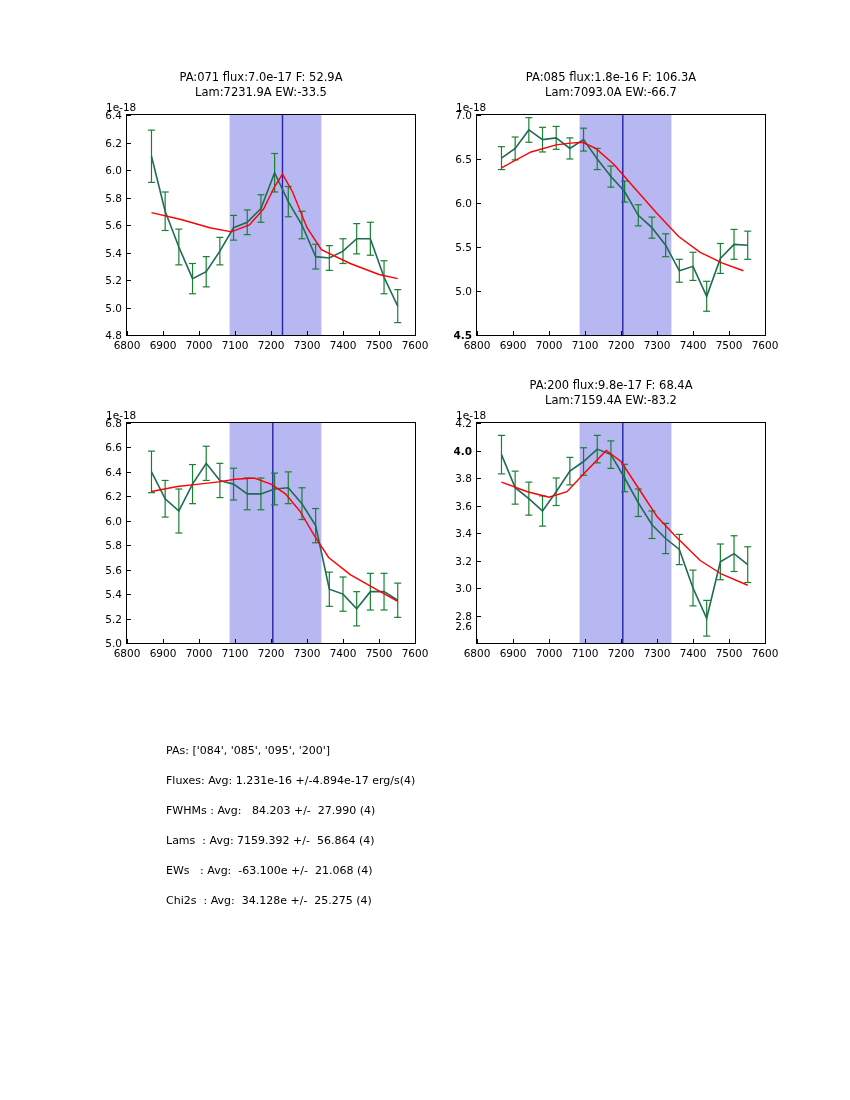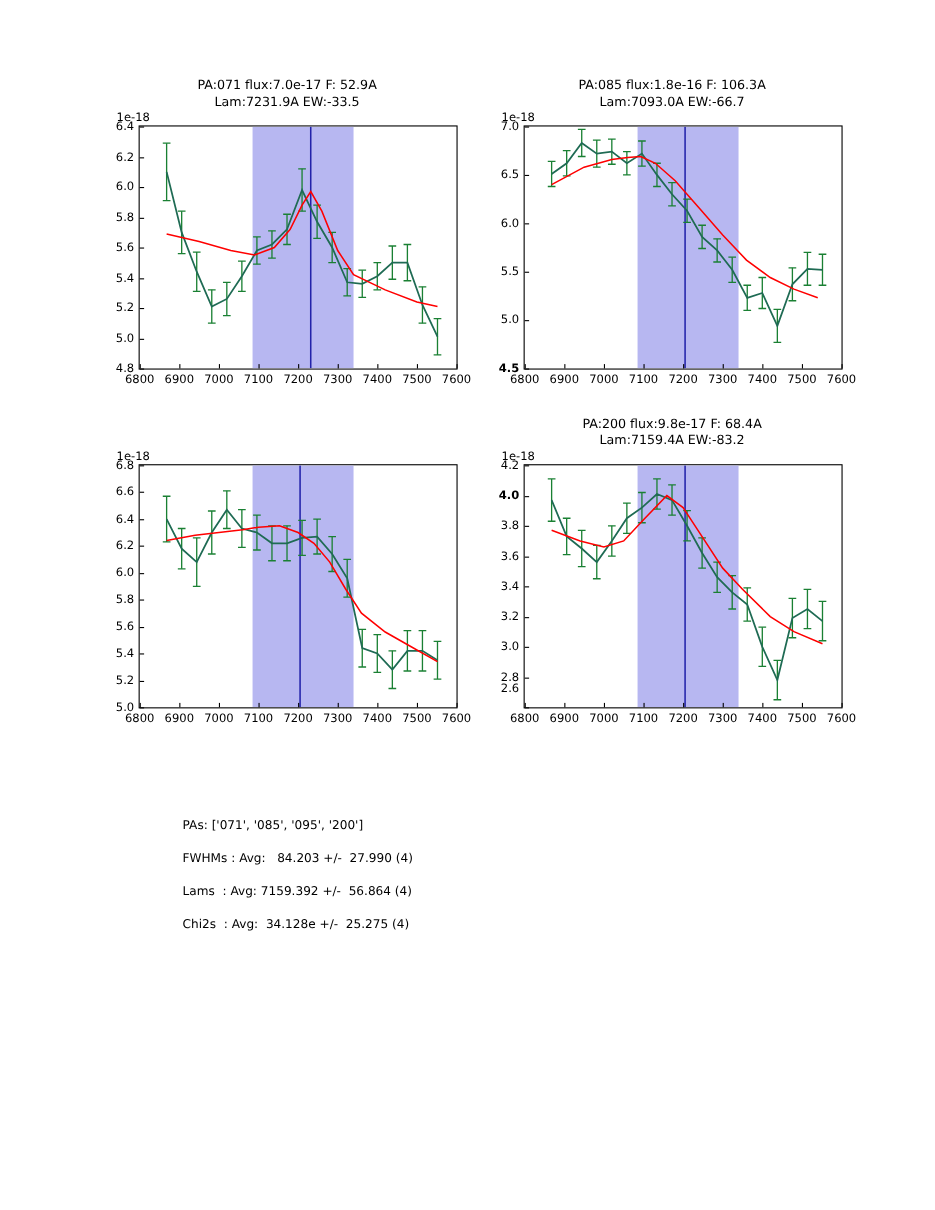--- a/index.html
+++ b/index.html
@@ -514,19 +514,21 @@
         <div class="tick-mark-y" style="top: 100px; left: 21px; width: 4px;"></div>
         <div class="tick-y" style="top: 100px; left: -24px; width: 40px;">3.8</div>
         <div class="tick-mark-y" style="top: 72.5px; left: 21px; width: 4px;"></div>
         <div class="tick-y" style="top: 72.5px; left: -24px; width: 40px; font-weight: bold;">4.0</div>
         <div class="tick-mark-y" style="top: 45px; left: 21px; width: 4px;"></div>
         <div class="tick-y" style="top: 45px; left: -24px; width: 40px;">4.2</div>
       </div>
   </div>
 
   <div class="summary" style="left:166px; top:736px; width:420px;">
-    <div>PAs: ['071', '085', '095', '200']</div>
+    <div>PAs: ['084', '085', '095', '200']</div>
+    <div>Fluxes: Avg: 1.231e-16 +/-4.894e-17 erg/s(4)</div>
     <div>FWHMs : Avg:   84.203 +/-  27.990 (4)</div>
     <div>Lams  : Avg: 7159.392 +/-  56.864 (4)</div>
+    <div>EWs   : Avg:  -63.100e +/-  21.068 (4)</div>
     <div>Chi2s  : Avg:  34.128e +/-  25.275 (4)</div>
   </div>
 
 </div>
 
 </body></html>

